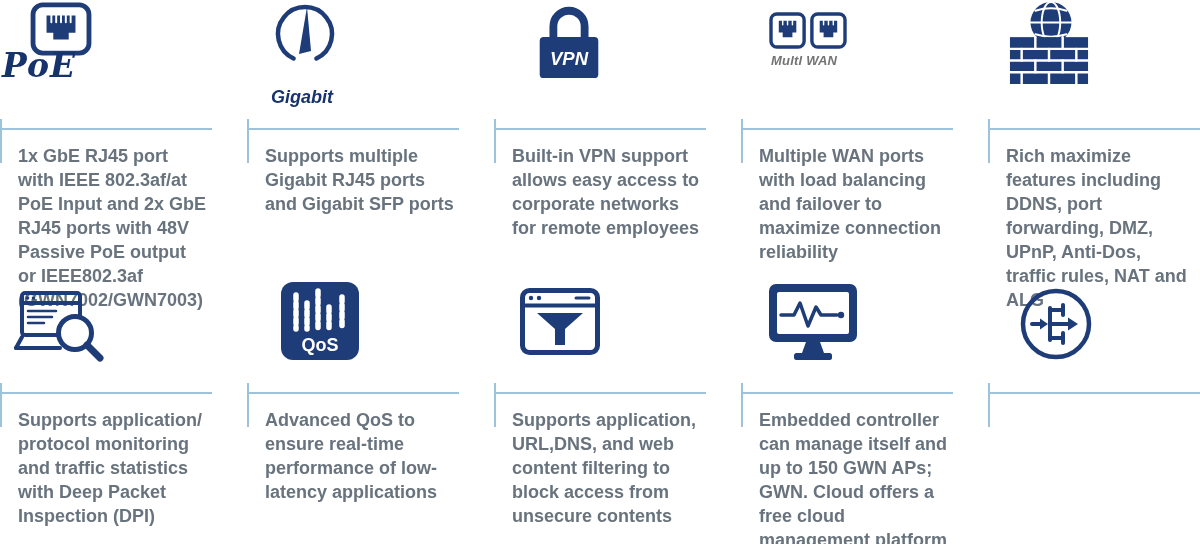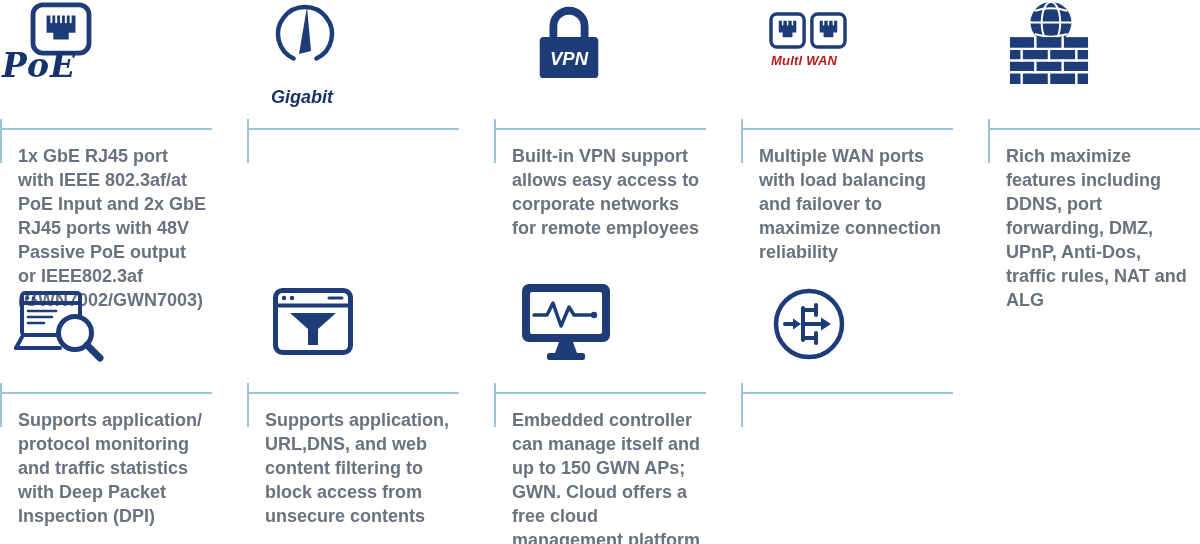--- a/index.html
+++ b/index.html
@@ -37,21 +37,21 @@
   
   .i-poe  { position:absolute; left:30px; top:2px;  width:62px; height:54px; }
   .poe-label { position:absolute; left:2px; top:46px; font-family:"DejaVu Serif", serif;
                font-style:italic; font-weight:bold; font-size:33px; color:#16336b; letter-spacing:1px; }
   .i-giga { position:absolute; left:26px; top:4px;  width:64px; height:58px; }
   .giga-label { position:absolute; left:24px; top:63px; font-style:italic; font-weight:bold;
                 font-size:18px; color:#16336b;margin-top:24px; }
   .i-vpn  { position:absolute; left:34px; top:0;    width:82px; height:84px; }
   .i-wan  { position:absolute; left:28px; top:12px; width:78px; height:37px; }
   .wan-label { position:absolute; left:30px; top:53px; font-style:italic; font-weight:bold;
-               font-size:13px; color:#b91c1c; letter-spacing:.2px; }
+               font-size:13px; color:#737373; letter-spacing:.2px; }
   .i-fw   { position:absolute; left:20px; top:0;    width:82px; height:86px; }
   .i-dpi  { position:absolute; left:14px; top:14px; width:92px; height:76px; }
   .i-qos  { position:absolute; left:34px; top:6px;  width:78px; height:78px; }
   .i-flt  { position:absolute; left:26px; top:12px; width:80px; height:70px; }
   .i-mon  { position:absolute; left:26px; top:6px;  width:92px; height:82px; }
   .i-turn { position:absolute; left:30px; top:10px; width:76px; height:76px; }
 </style>
 </head>
 <body>
 
@@ -78,20 +78,21 @@
 
   <section class="card">
     <div class="icon-area">
       <svg class="i-giga" viewBox="0 0 64 58">
         <path class="s-nv" stroke-width="4.5" d="M 20.6 54.5 A 27 27 0 1 1 43.4 54.5"></path>
         <polygon class="f-nv" points="34,3 26,50 38,47"></polygon>
       </svg>
       <div class="giga-label">Gigabit</div>
     </div>
     <div class="divider"></div>
+    <p class="desc">Supports multiple Gigabit RJ45 ports and  Gigabit SFP ports</p>
   </section>
 
   <section class="card">
     <div class="icon-area">
       <svg class="i-vpn" viewBox="0 0 84 86">
         <path class="s-nv" stroke-width="8" d="M 26 40 V 27 A 16 16 0 0 1 58 27 V 40"></path>
         <rect class="f-nv" x="12" y="38" width="60" height="42" rx="4"></rect>
         <text x="42" y="67" text-anchor="middle" font-size="19" font-style="italic" font-weight="bold" fill="#ffffff">VPN</text>
       </svg>
     </div>
@@ -176,20 +177,37 @@
           <line x1="14" y1="33" x2="30" y2="33"></line>
         </g>
         <circle cx="61" cy="43" r="16.5" fill="#ffffff" stroke="#1e3c78" stroke-width="5"></circle>
         <line x1="73" y1="55" x2="86" y2="68" class="s-nv" stroke-width="7"></line>
       </svg>
     </div>
     <div class="divider"></div>
     <p class="desc">Supports application/ protocol monitoring and traffic statistics with Deep Packet Inspection (DPI)</p>
   </section>
 
+  <section class="card r2">
+    <div class="icon-area">
+      <svg class="i-qos" viewBox="0 0 78 78">
+        <rect class="f-nv" x="0" y="0" width="78" height="78" rx="12"></rect>
+        <g class="s-wh" stroke-width="5.5" stroke-dasharray="4.5 3.5" stroke-linecap="butt">
+          <line x1="15" y1="13" x2="15" y2="47"></line>
+          <line x1="26" y1="21" x2="26" y2="47"></line>
+          <line x1="37" y1="9" x2="37" y2="47"></line>
+          <line x1="48" y1="25" x2="48" y2="47"></line>
+          <line x1="61" y1="15" x2="61" y2="47"></line>
+        </g>
+        <text x="39" y="69" text-anchor="middle" font-size="18" font-weight="bold" fill="#ffffff">QoS</text>
+      </svg>
+    </div>
+    <div class="divider"></div>
+    <p class="desc">Advanced QoS to ensure real-time performance of low-latency applications</p>
+  </section>
 
   <section class="card r2">
     <div class="icon-area">
       <svg class="i-flt" viewBox="0 0 80 70">
         <rect x="2.5" y="2.5" width="75" height="62" rx="7" class="s-nv" stroke-width="5"></rect>
         <line x1="2.5" y1="17.5" x2="77.5" y2="17.5" class="s-nv" stroke-width="4"></line>
         <circle cx="11" cy="10" r="2.2" class="f-nv"></circle>
         <circle cx="19" cy="10" r="2.2" class="f-nv"></circle>
         <line x1="56" y1="10" x2="69" y2="10" class="s-nv" stroke-width="3"></line>
         <polygon class="f-nv" points="17,25 63,25 45,41 45,57 35,57 35,41"></polygon>

